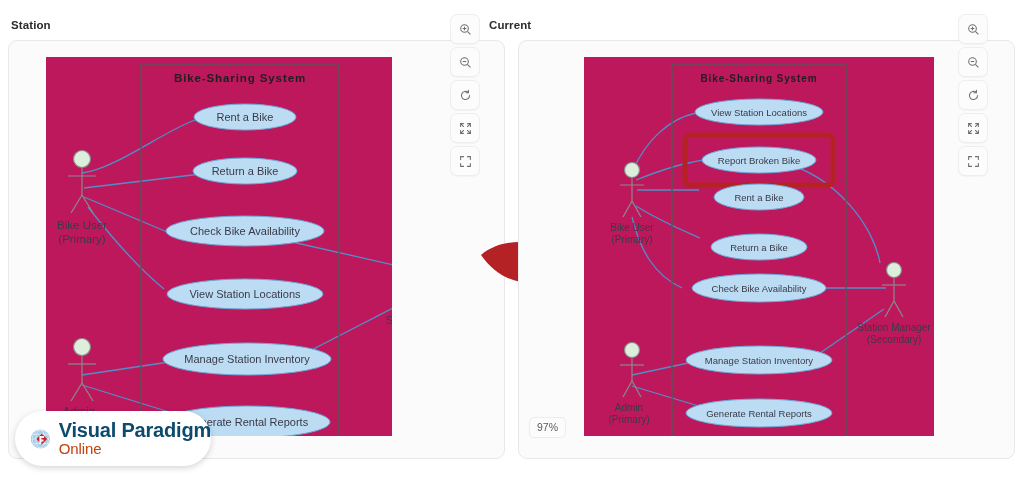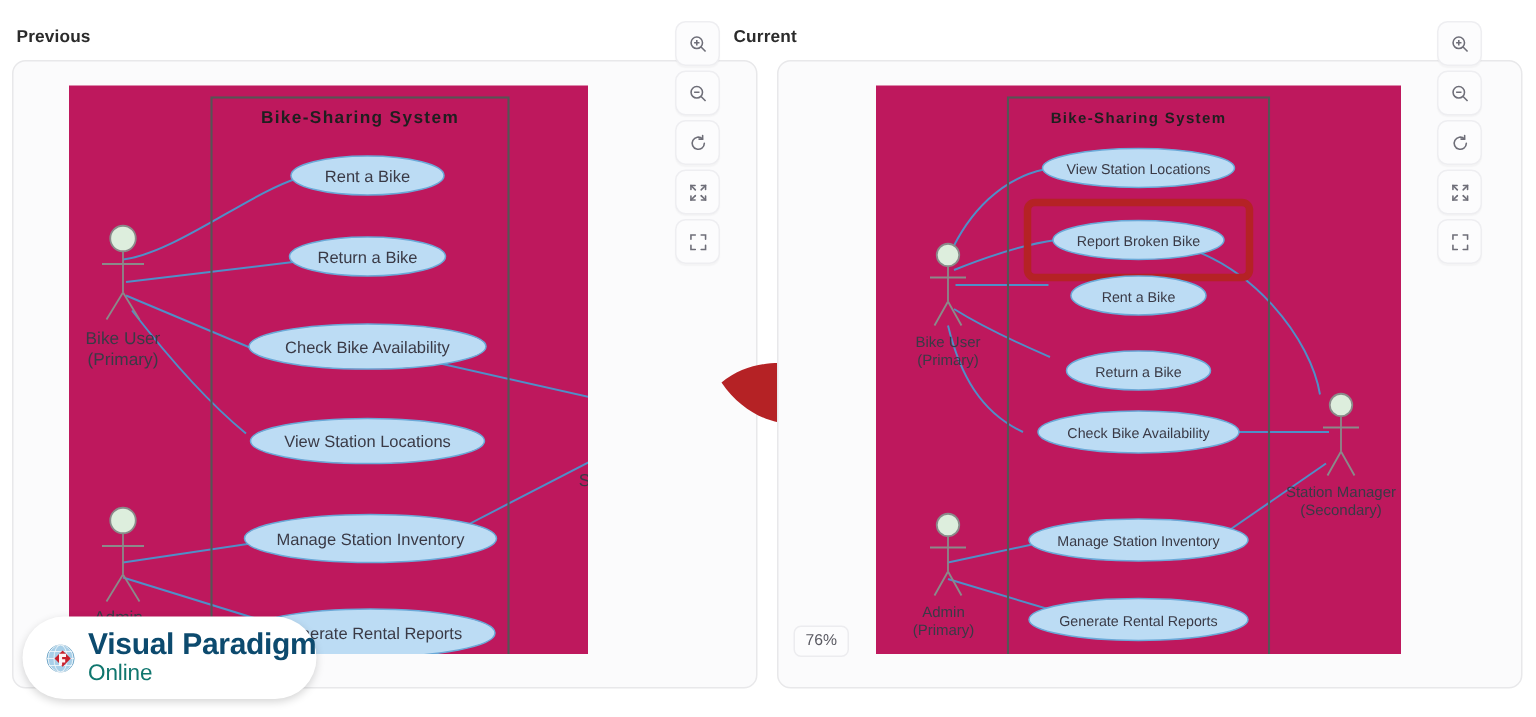--- a/index.html
+++ b/index.html
@@ -108,36 +108,36 @@
     box-shadow: 0 2px 6px rgba(0,0,0,.17);
     display: flex; align-items: center;
     padding-left: 15px;
   }
   #wm-text { margin-left: 8px; line-height: 1.03; }
   #wm-line1 {
     font-size: 20px; font-weight: 700; color: #0c4a6e;
     letter-spacing: -.2px; white-space: nowrap;
   }
   #wm-line2 {
-    font-size: 15px; font-weight: 400; color: #0f766e;
+    font-size: 15px; font-weight: 400; color: #c2410c;
     letter-spacing: -.1px;
   }
 
   
   .sys-title { font-family: "Liberation Sans", sans-serif; font-weight: 700;
                letter-spacing: .9px; fill: #1f1f1f; }
   .uc-text   { font-family: "Liberation Sans", sans-serif; fill: #3a3a46; }
   .actor-text{ font-family: "Liberation Sans", sans-serif; fill: #3a3a46; }
 </style>
 </head>
 <body>
 
 <div class="root">
 
-  <div class="panel-label" id="label-prev">Previous</div>
+  <div class="panel-label" id="label-prev">Station</div>
 
   <div class="panel" id="panel-prev">
     <div class="canvas" id="canvas-prev">
       <svg class="diag-svg" width="350" height="381" viewBox="0 0 350 381">
 
         <g fill="none" stroke="#4f8fc8" stroke-width="1.3">
           <path d="M36,116 C70,112 120,72 152,62"></path>
           <path d="M38,131 L155,117"></path>
           <path d="M38,140 L126,177"></path>
           <path d="M42,150 C70,186 96,214 118,232"></path>
@@ -382,21 +382,21 @@
     <div class="tool-btn">
       <svg width="13" height="13" viewBox="0 0 16 16" fill="none" stroke="#6e6e78" stroke-width="1.3" stroke-linecap="round">
         <polyline points="2,5.6 2,2 5.6,2"></polyline>
           <polyline points="10.4,2 14,2 14,5.6"></polyline>
         <polyline points="2,10.4 2,14 5.6,14"></polyline>
           <polyline points="14,10.4 14,14 10.4,14"></polyline>
       </svg>
     </div>
   </div>
 
-  <div class="zoom-chip">76%</div>
+  <div class="zoom-chip">97%</div>
 
   <div id="watermark">
     <svg width="40" height="40" viewBox="0 0 40 40">
       <circle cx="20" cy="20" r="17.5" fill="#a8cfe8" stroke="#5f9bbf" stroke-width="1"></circle>
       <g stroke="#ffffff" stroke-width="1.1" fill="none" opacity=".85">
         <ellipse cx="20" cy="20" rx="8.5" ry="17.4"></ellipse>
         <ellipse cx="20" cy="20" rx="16" ry="17.4"></ellipse>
         <line x1="2.7" y1="20" x2="37.3" y2="20"></line>
         <line x1="5.2" y1="11" x2="34.8" y2="11"></line>
         <line x1="5.2" y1="29" x2="34.8" y2="29"></line>

